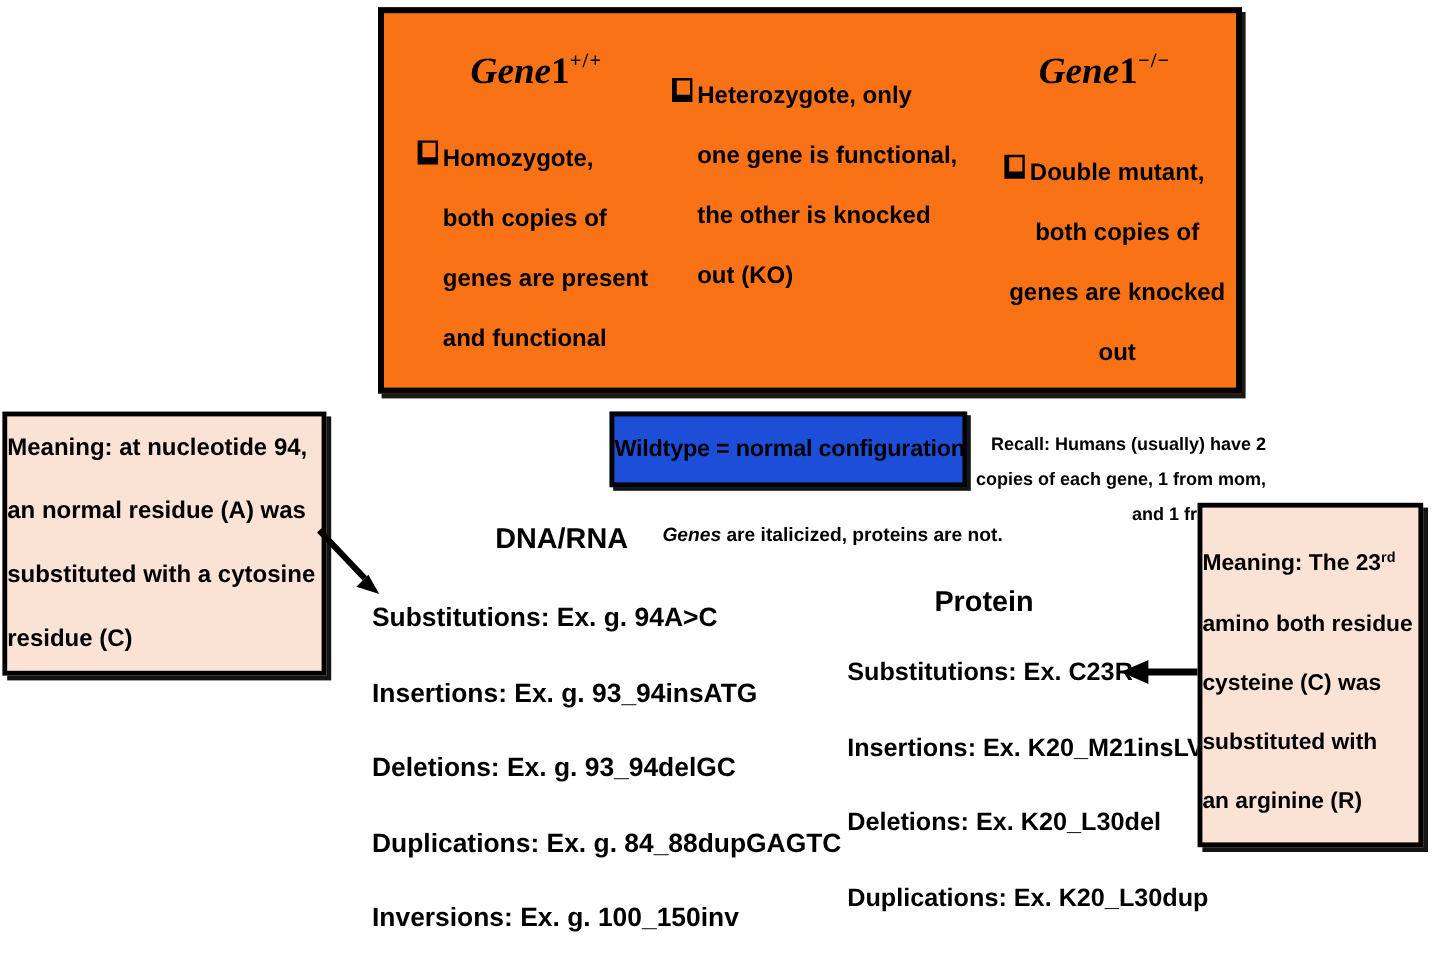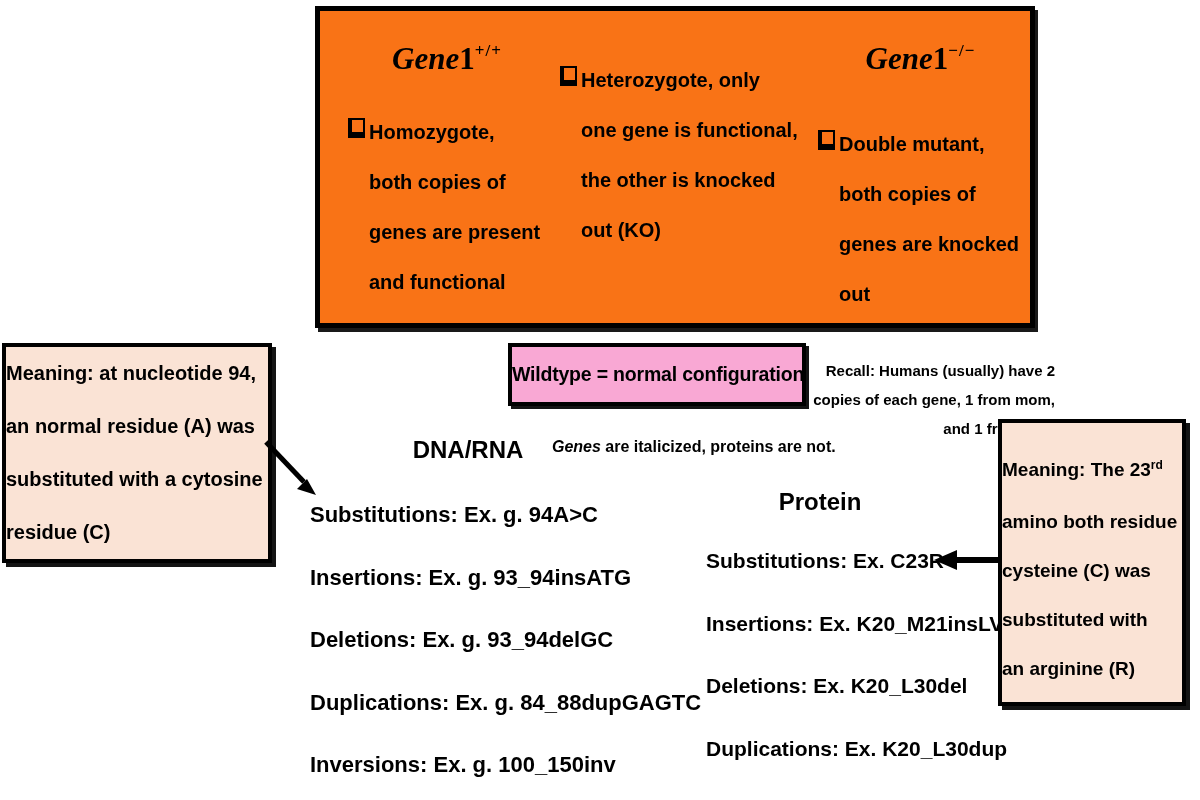--- a/index.html
+++ b/index.html
@@ -16,40 +16,40 @@
   .geno-head {
     font-family:"Liberation Serif", serif; font-style:italic; font-weight:bold;
     font-size:31px; text-align:center; height:52px; white-space:nowrap;
   }
   .geno-head .gn { font-style:normal; }
   .geno-head .gs {
     font-style:normal; font-size:17px; position:relative; top:-13px; letter-spacing:1px;
   }
   .geno-list { margin-top:14px; font-weight:bold; font-size:20px; line-height:50px; white-space:nowrap; }
   .geno-list .cont { padding-left:21px; }
-  .geno-list.lower { margin-top:26px; }
+  .geno-list.lower { margin-top:26px;text-align:center; }
   .sq {
     display:inline-block; width:11px; height:12px; margin-right:4px;
     border:2px solid #000; border-left-width:4px; border-bottom-width:6px;
     transform:translateY(-1px);
   }
   
   .callout {
     position:absolute; background:#FAE3D5; border:4px solid #000;
     box-shadow:4px 4px 0 rgba(0,0,0,0.92); font-weight:bold; text-align:left;
   }
   .callout .c-line { white-space:nowrap; }
   .left-callout { left:2px; top:343px; width:262px; height:212px; font-size:20px; }
   .left-callout .c-line { line-height:53px; }
   .right-callout { left:998px; top:419px; width:180px; height:257px; font-size:19px; padding-top:22px; box-sizing:content-box; }
   .right-callout .c-line { line-height:49px; }
   .right-callout .ord { font-size:12px; position:relative; top:-7px; }
   .wildtype-box {
     position:absolute; left:508px; top:343px; width:290px; height:55px;
-    background:#f9a8d4; border:4px solid #000; box-shadow:3px 3px 0 rgba(0,0,0,0.92);
+    background:#1d4ed8; border:4px solid #000; box-shadow:3px 3px 0 rgba(0,0,0,0.92);
     font-weight:bold; font-size:19.5px; letter-spacing:-0.2px;
     text-align:center; line-height:55px; white-space:nowrap;
   }
   
   .recall {
     position:absolute; left:805px; top:356px; width:250px;
     font-size:15px; font-weight:bold; line-height:29px; text-align:right;
   }
   .recall div { white-space:nowrap; }
   .sec-head { position:absolute; font-size:24px; font-weight:bold; text-align:center; width:160px; white-space:nowrap; }

